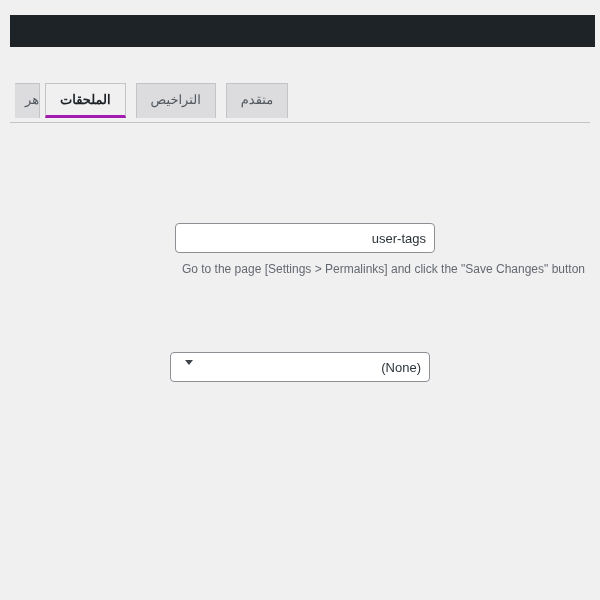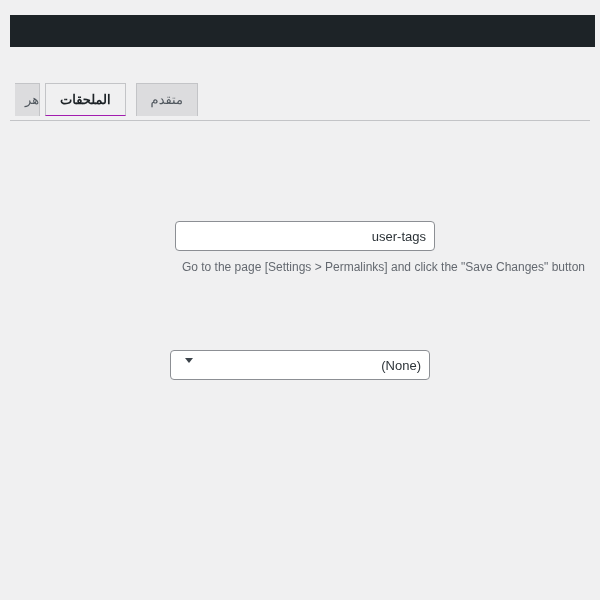--- a/index.html
+++ b/index.html
@@ -2,21 +2,21 @@
 <html dir="rtl"><head>
 <meta charset="utf-8">
 <style>
 * { box-sizing: border-box; margin: 5px; padding: 0; }
 body { font-family: Tahoma, Arial, sans-serif; font-size: 13px; background: #f0f0f1; color: #3c434a; width: 600px; height: 600px; overflow: hidden; }
 .topbar { background: #1d2327; height: 32px; width: 100%; }
 .content { padding: 20px 0 0 0; }
 .tabs { display: flex; flex-direction: row-reverse; border-bottom: 1px solid #c3c4c7; padding-left: 0; }
 .tabs .spacer { flex: 1; }
 .tab { background: #dcdcde; border: 1px solid #c3c4c7; border-bottom: none; padding: 8px 14px; margin-right: 5px; font-size: 13px; color: #50575e; cursor: pointer; position: relative; top: 1px; }
-.tab.active { background: #f0f0f1; border-bottom: 1px solid #a21caf; color: #1d2327; font-weight: bold; }
+.tab.active { background: #f0f0f1; border-bottom: 3px solid #a21caf; color: #1d2327; font-weight: bold; }
 .tab.partial { border-left: none; margin-right: 0; padding-right: 0; padding-left: 10px;}
 .form-area { padding: 80px 0 0 8px; position: relative; }
 .row-block { display:flex; flex-direction: row-reverse; align-items:flex-start; }
 .left-side { width: 410px; display:flex; flex-direction:column; align-items:flex-end; padding-left:0;}
 .right-side { flex:1; padding-right: 0; overflow:hidden; white-space:nowrap; direction:ltr; text-align:left; padding-top:6px; font-weight:bold; color:#1d2327;}
 .helpicon { display:inline-block; width:14px; height:14px; border-radius:50%; background:#3c434a; color:#fff; font-size:10px; line-height:14px; text-align:center; margin-right:4px; font-weight:bold;}
 input[type=text], select { width: 260px; height: 30px; border: 1px solid #8c8f94; border-radius: 4px; padding: 0 8px; background: #fff; color: #2c3338; font-size: 13px; text-align: right; direction: ltr; }
 select { appearance: none; -webkit-appearance:none; background: #fff; padding-right: 8px; padding-left: 24px; position:relative;}
 .select-wrap { position: relative; width:260px;border-radius:14px; }
 .select-wrap::after { content: ""; position:absolute; left:10px; top:13px; width:0; height:0; border-left:4px solid transparent; border-right:4px solid transparent; border-top:5px solid #3c434a; pointer-events:none;}
@@ -24,20 +24,21 @@
 </style>
 </head>
 <body>
 
 <div class="topbar"></div>
 
 <div class="content">
   <div class="tabs">
     <div class="tab partial">هر</div>
     <div class="tab active">الملحقات</div>
+    <div class="tab">التراخيص</div>
     <div class="tab">متقدم</div>
     <div class="spacer"></div>
   </div>
 
   <div class="form-area">
 
     <div class="row-block">
       <div class="right-side" style="visibility:hidden;">x</div>
       <div class="left-side">
         <input type="text" value="user-tags" style="">

